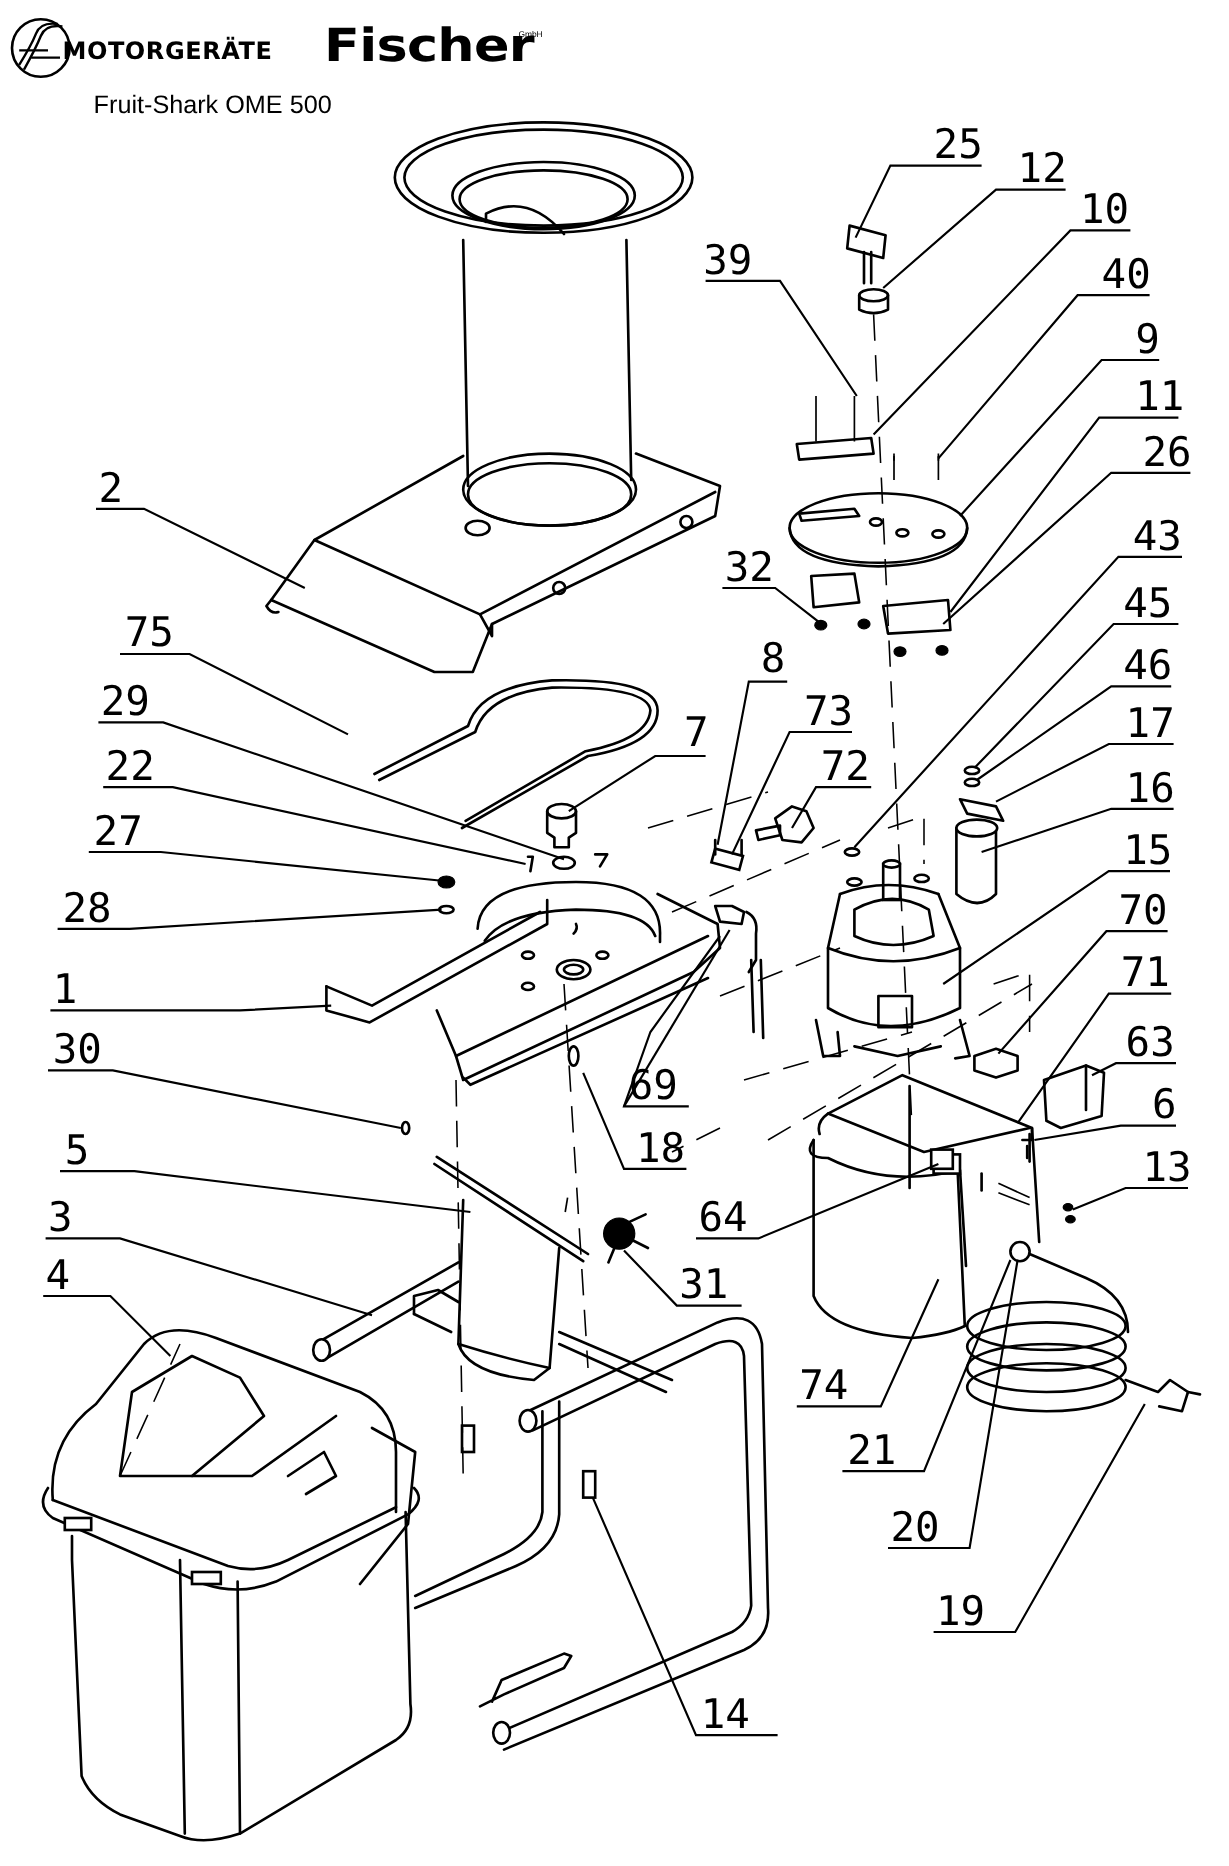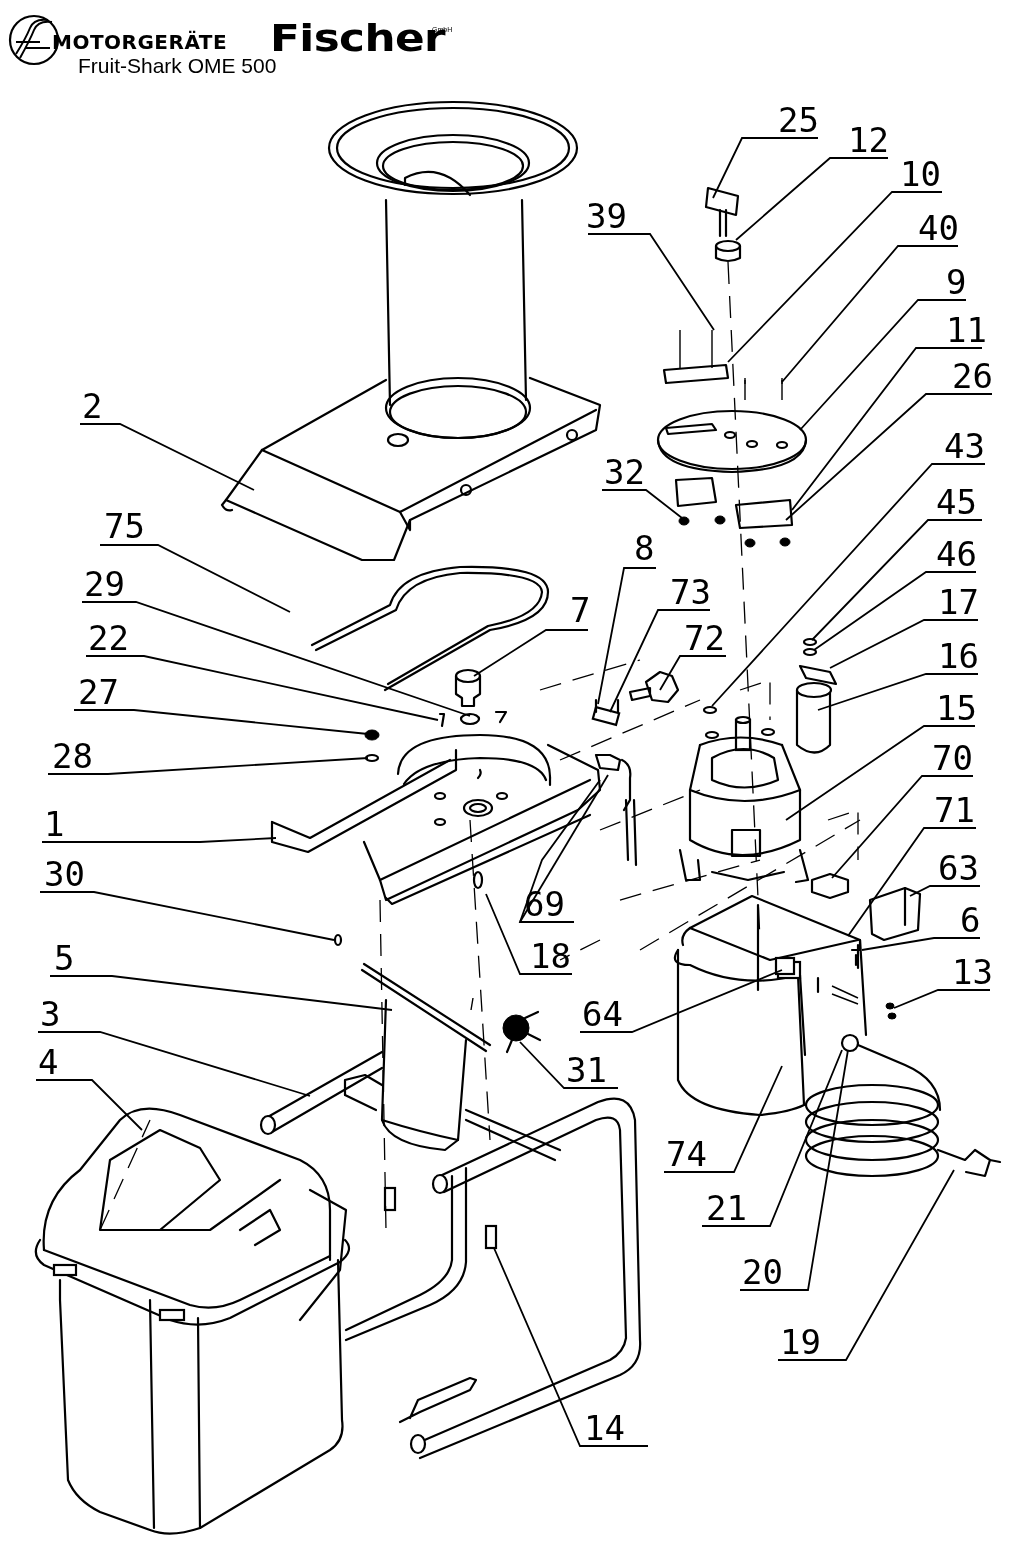--- a/index.html
+++ b/index.html
@@ -5,21 +5,21 @@
   html, body { margin:0; padding:0; background:#ffffff; }
   body { width:1024px; height:1555px; position:relative; overflow:hidden;
          font-family:"Liberation Sans", sans-serif; color:#000; }
   #header { position:absolute; left:0; top:0; width:470px; height:100px; }
   .logo-mark { position:absolute; left:8px; top:14px; width:52px; height:52px; }
   .brand-prefix { position:absolute; left:52px; top:30px; font-family:"DejaVu Sans", sans-serif;
         font-weight:bold; font-size:20px; letter-spacing:0.5px; }
   .brand-name { position:absolute; left:270px; top:16px; font-family:"DejaVu Sans", sans-serif;
         font-weight:900; font-size:38px; letter-spacing:-0.5px; transform:scaleX(1.15); transform-origin:left center; }
   .brand-suffix { position:absolute; left:432px; top:26px; font-size:7px; }
-  .model-name { position:absolute; left:78px; top:54px; font-size:21px; }
+  .model-name { position:absolute; left:78px; top:76px; font-size:21px; }
   #drawing { position:absolute; left:0; top:0; width:1024px; height:1555px; }
   .ln { fill:none; stroke:#000; stroke-width:2.2; stroke-linecap:round; stroke-linejoin:round; }
   .thin { fill:none; stroke:#000; stroke-width:1.4; }
   .dash { fill:none; stroke:#000; stroke-width:1.3; stroke-dasharray:22 12; }
   .leader { fill:none; stroke:#000; stroke-width:1.8; }
   .part-label { font-family:"DejaVu Sans Mono", monospace; font-size:34px; fill:#000;
         transform-box: fill-box; }
   .solid { fill:#000; stroke:#000; }
   .wfill { fill:#fff; stroke:#000; stroke-width:2.2; }
 </style>

